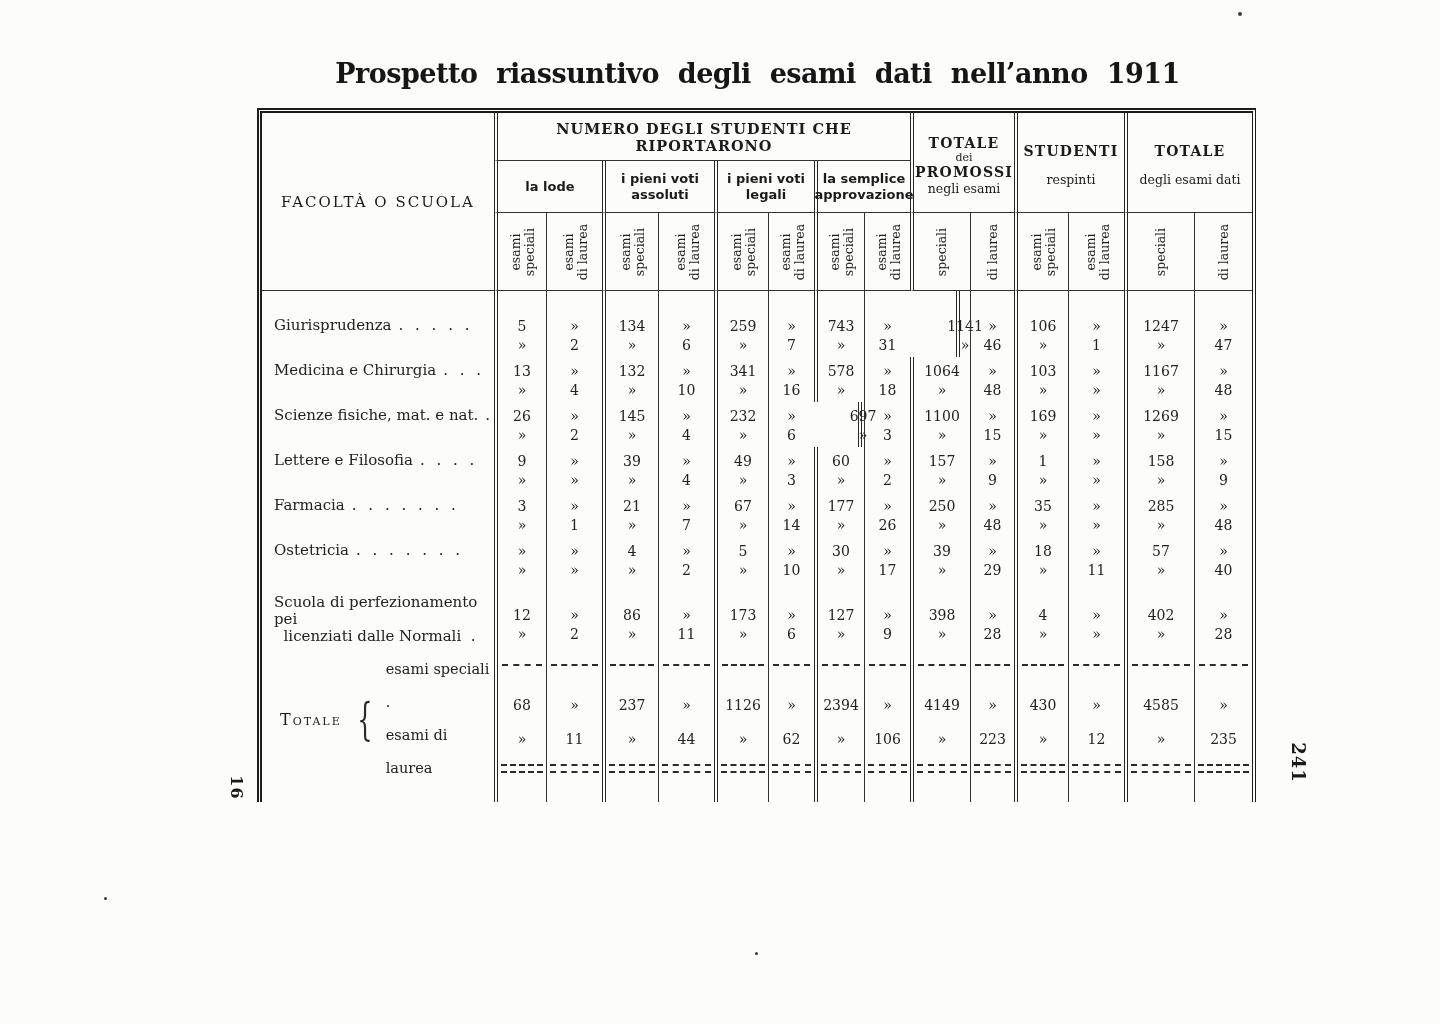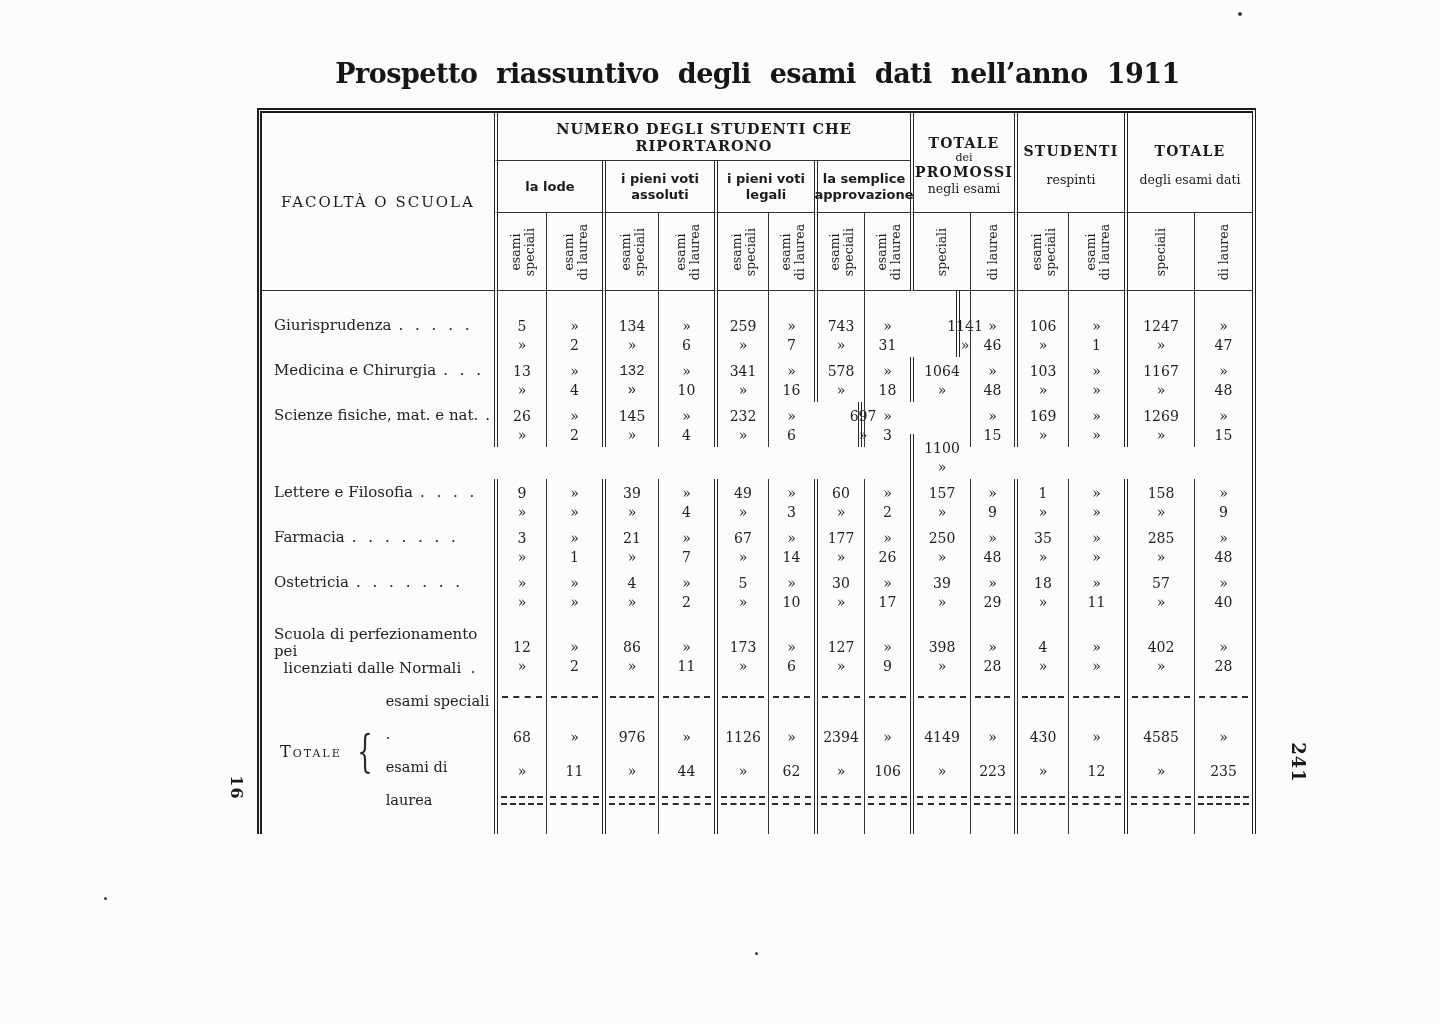--- a/index.html
+++ b/index.html
@@ -197,21 +197,21 @@
         </div>
         <div class="cell lbl" style="height: 45px; padding-top: 5px;"><span>Medicina e Chirurgia</span><span class="dots">.  .  .</span></div>
         <div class="cell num bl-d" style="height: 45px; padding-top: 5px;">
           <div>13</div>
           <div>»</div>
         </div>
         <div class="cell num bl-s" style="height: 45px; padding-top: 5px;">
           <div>»</div>
           <div>4</div>
         </div>
-        <div class="cell num bl-d" style="height: 45px; padding-top: 5px; font-family: Liberation Mono, monospace;">
+        <div class="cell num bl-d" style="height: 45px; padding-top: 5px;">
           <div>132</div>
           <div>»</div>
         </div>
         <div class="cell num bl-s" style="height: 45px; padding-top: 5px;">
           <div>»</div>
           <div>10</div>
         </div>
         <div class="cell num bl-d" style="height: 45px; padding-top: 5px;">
           <div>341</div>
           <div>»</div>
@@ -278,21 +278,21 @@
           <div>6</div>
         </div>
         <div class="cell num bl-d" style="height: 45px; padding-top: 5px; margin-left: 44px;">
           <div>697</div>
           <div>»</div>
         </div>
         <div class="cell num bl-s" style="height: 45px; padding-top: 5px;">
           <div>»</div>
           <div>3</div>
         </div>
-        <div class="cell num bl-d" style="height: 45px; padding-top: 5px; margin-top: 32px;">
+        <div class="cell num bl-d" style="height: 45px; padding-top: 5px;">
           <div>1100</div>
           <div>»</div>
         </div>
         <div class="cell num bl-s" style="height: 45px; padding-top: 5px;">
           <div>»</div>
           <div>15</div>
         </div>
         <div class="cell num bl-d" style="height: 45px; padding-top: 5px;">
           <div>169</div>
           <div>»</div>
@@ -591,21 +591,21 @@
         </div>
         <div class="cell num bl-d tnum" style="height: 86px; padding-top: 12px;">
           <div>68</div>
           <div>»</div>
         </div>
         <div class="cell num bl-s tnum" style="height: 86px; padding-top: 12px;">
           <div>»</div>
           <div>11</div>
         </div>
         <div class="cell num bl-d tnum" style="height: 86px; padding-top: 12px;">
-          <div>976</div>
+          <div>237</div>
           <div>»</div>
         </div>
         <div class="cell num bl-s tnum" style="height: 86px; padding-top: 12px;">
           <div>»</div>
           <div>44</div>
         </div>
         <div class="cell num bl-d tnum" style="height: 86px; padding-top: 12px;">
           <div>1126</div>
           <div>»</div>
         </div>

